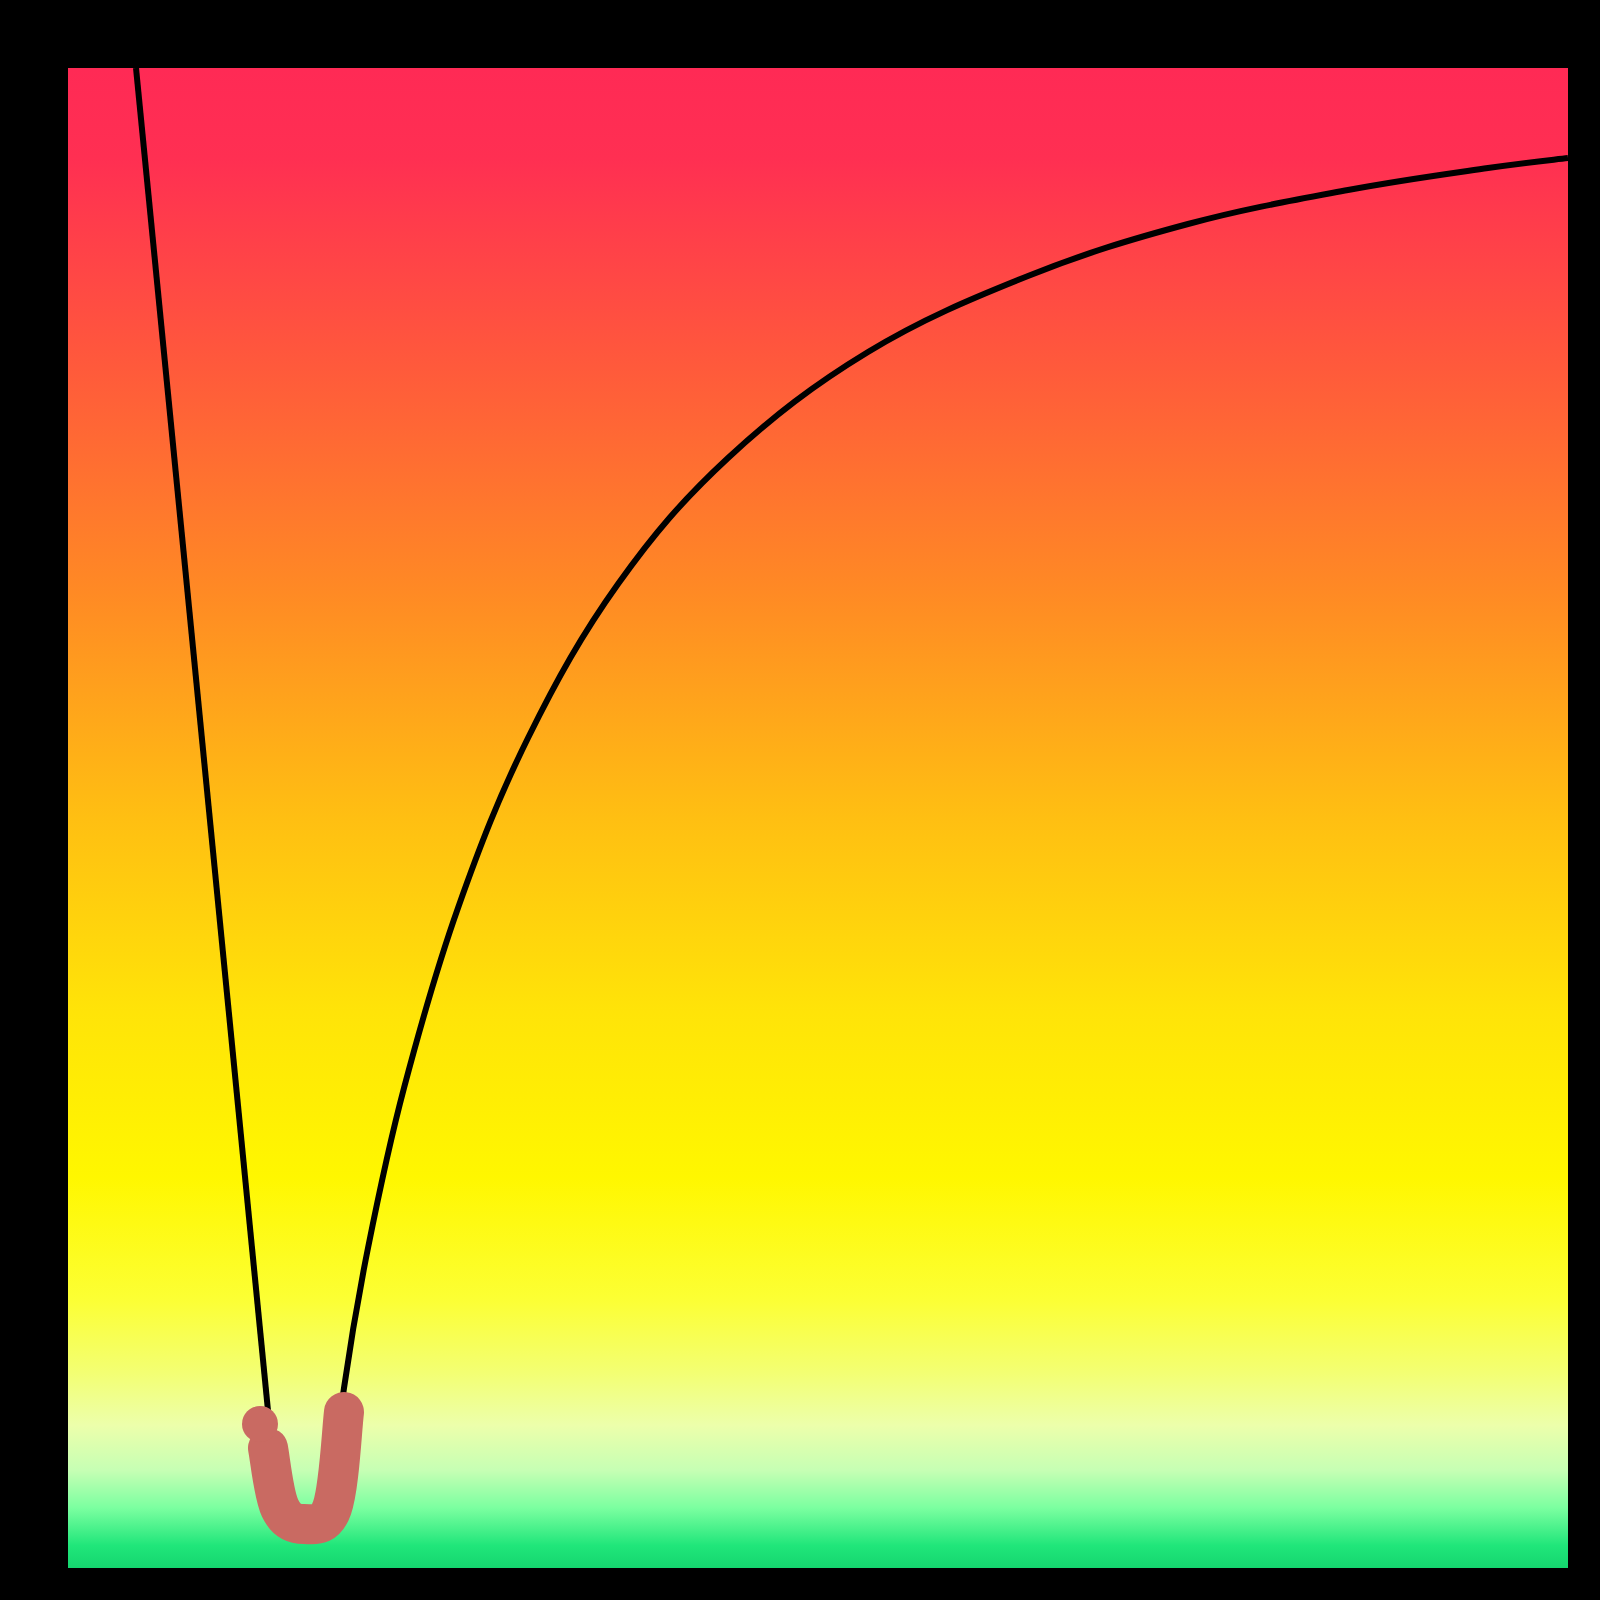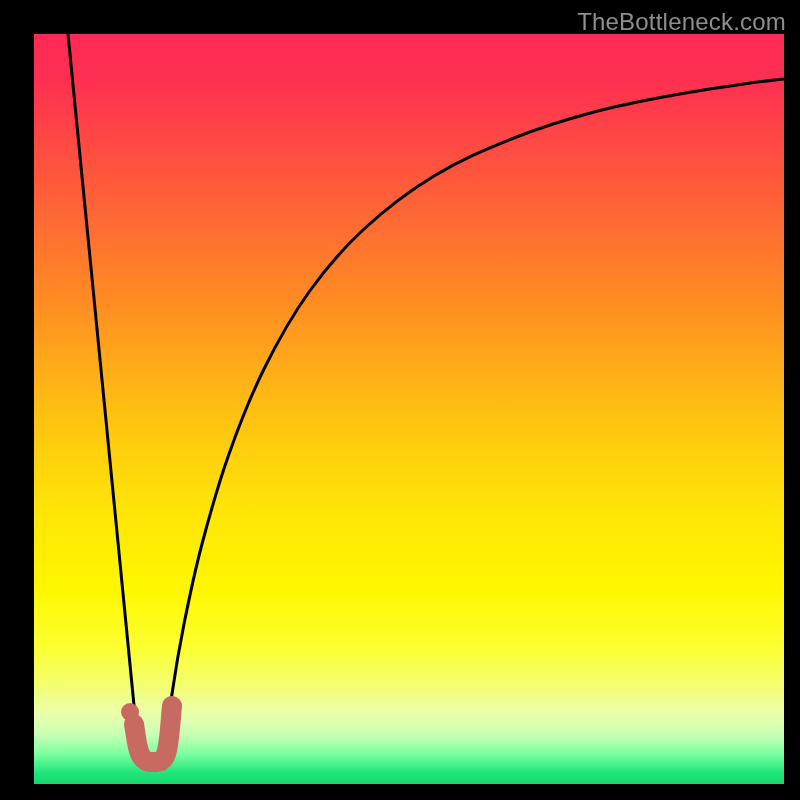--- a/index.html
+++ b/index.html
@@ -35,21 +35,20 @@
     color: #8e8e8e;
     letter-spacing: 0.2px;
     user-select: none;
   }
   svg { display: block; }
 </style>
 </head>
 <body>
 
 <div class="frame">
-  <div class="watermark">TheBottleneck.com</div>
 
   <div class="plot">
     <svg id="chart-svg" width="750" height="750" viewBox="0 0 750 750">
       <defs>
         <linearGradient id="bg-grad" x1="0" y1="0" x2="0" y2="1">
             <stop offset="0%" stop-color="#ff2a55"></stop>
             <stop offset="6%" stop-color="#ff2f52"></stop>
             <stop offset="20%" stop-color="#ff5a3b"></stop>
             <stop offset="35%" stop-color="#ff8a24"></stop>
             <stop offset="50%" stop-color="#ffbf12"></stop>

